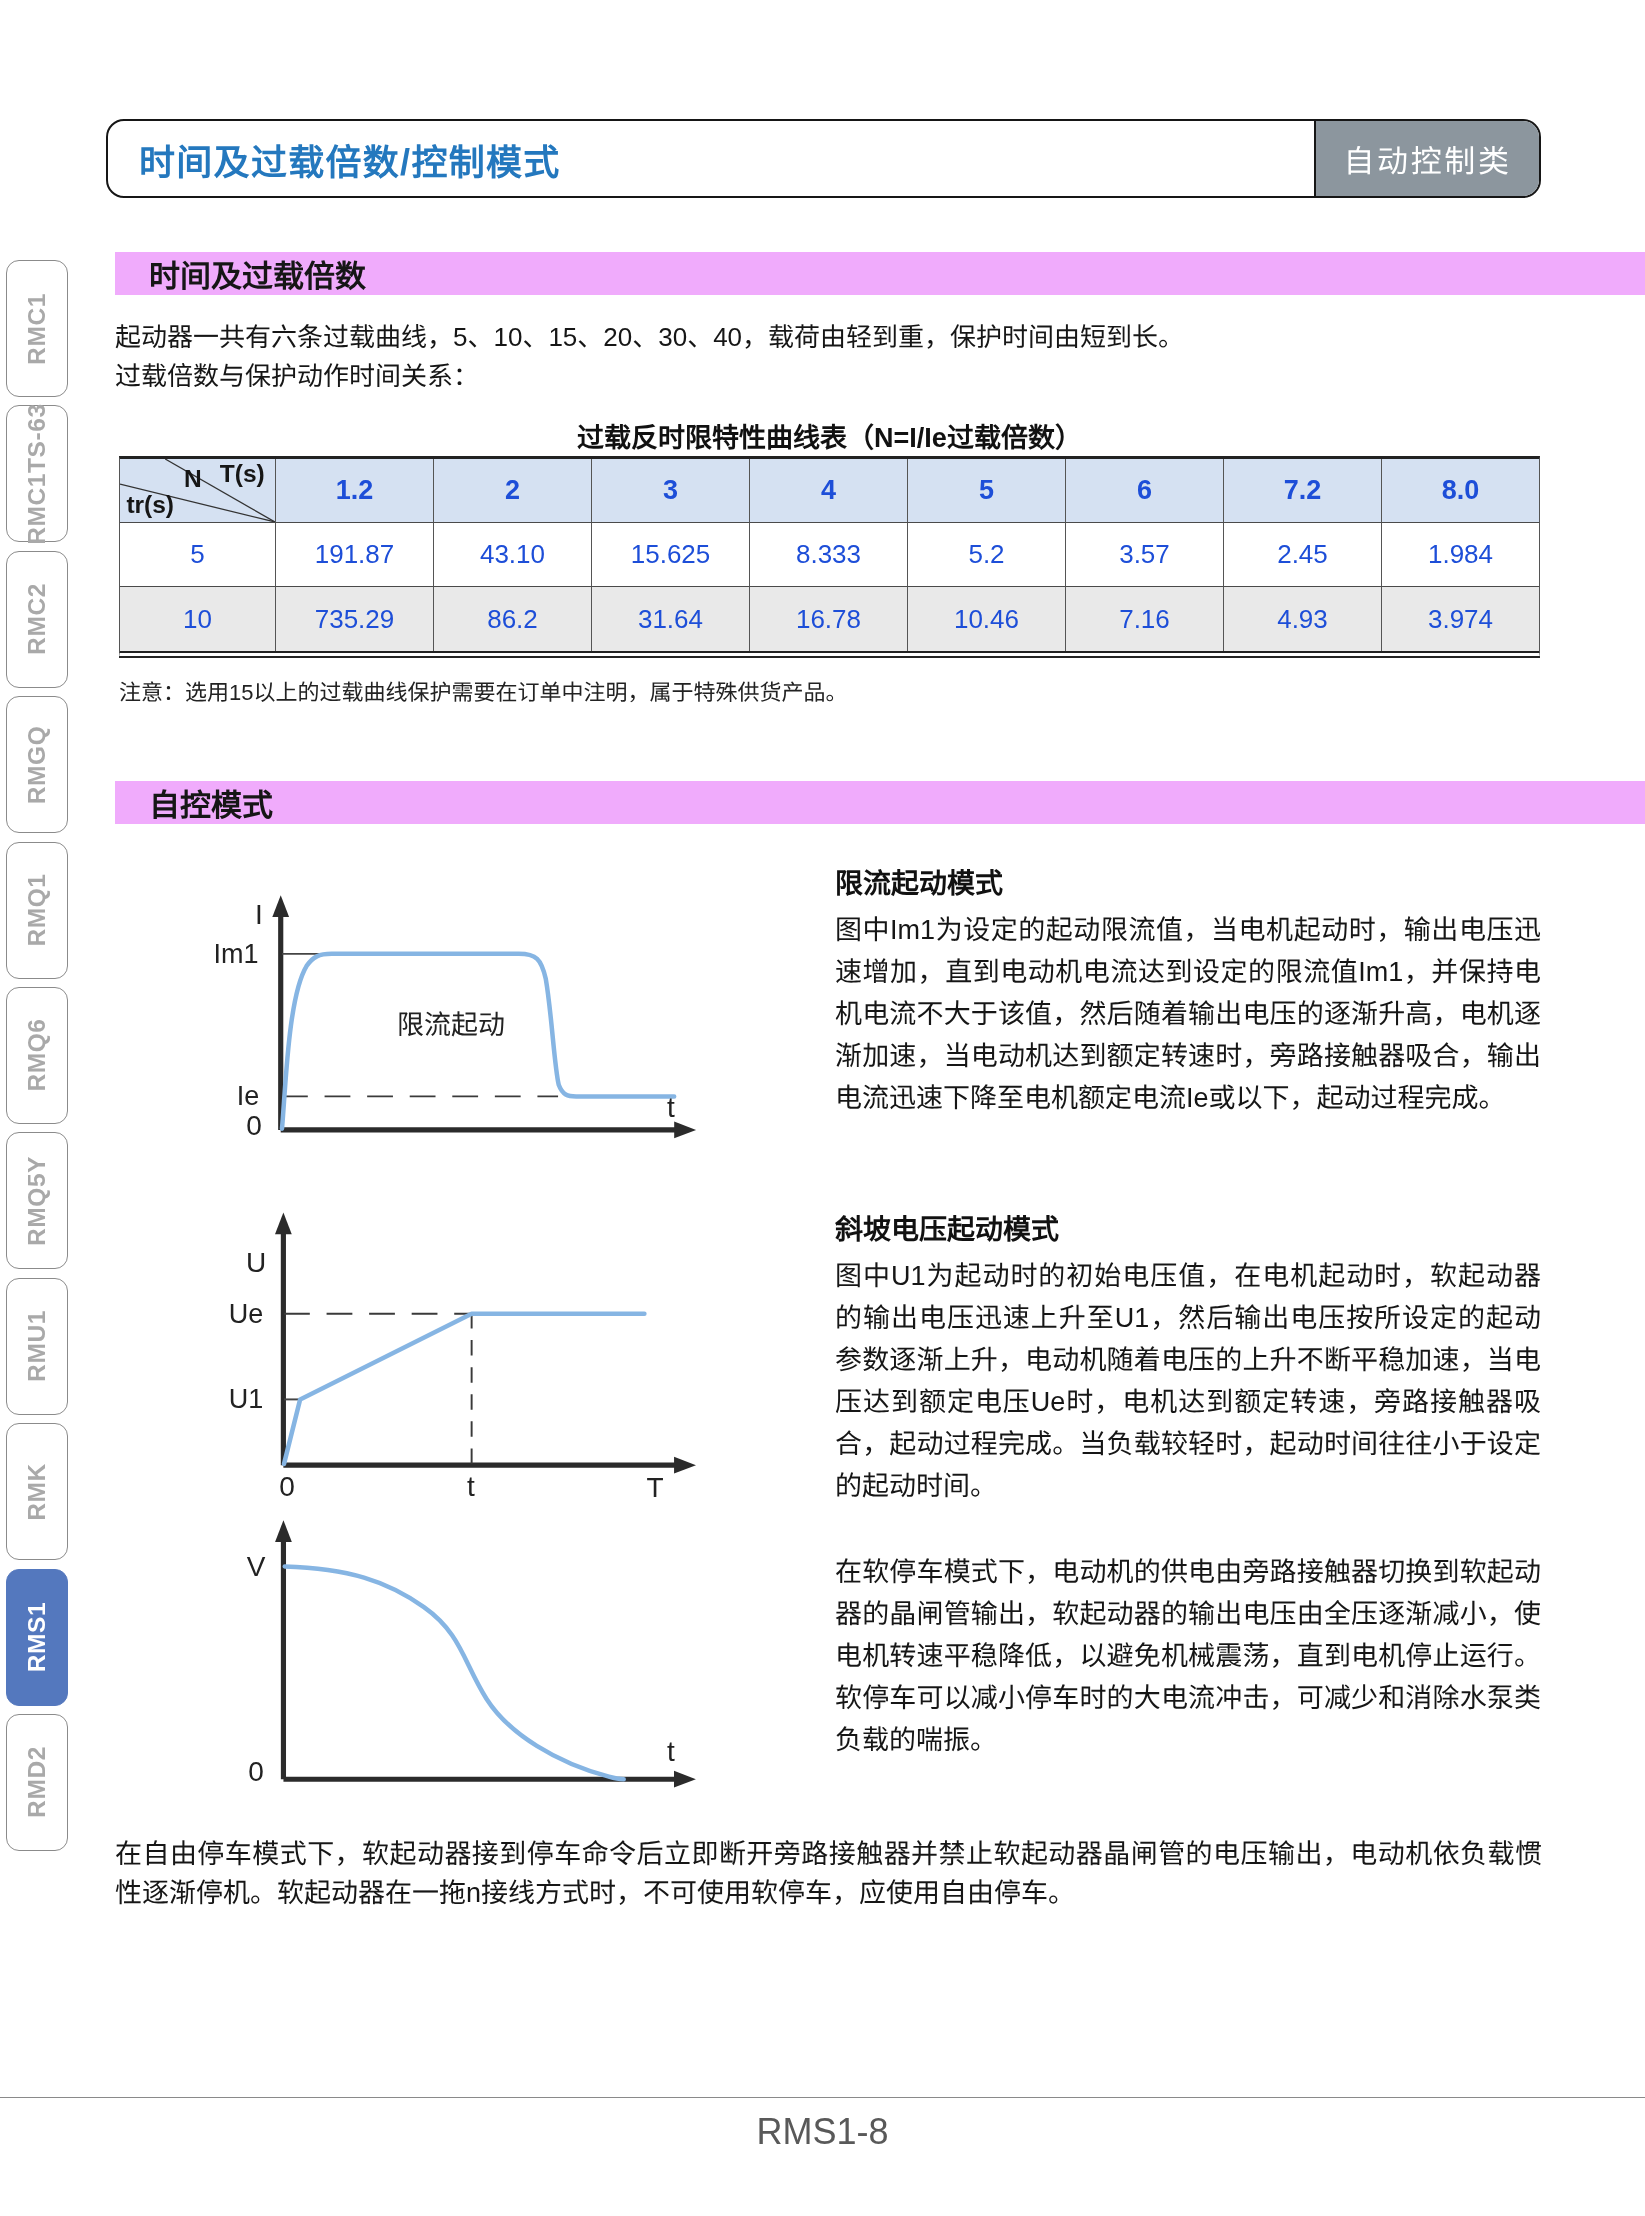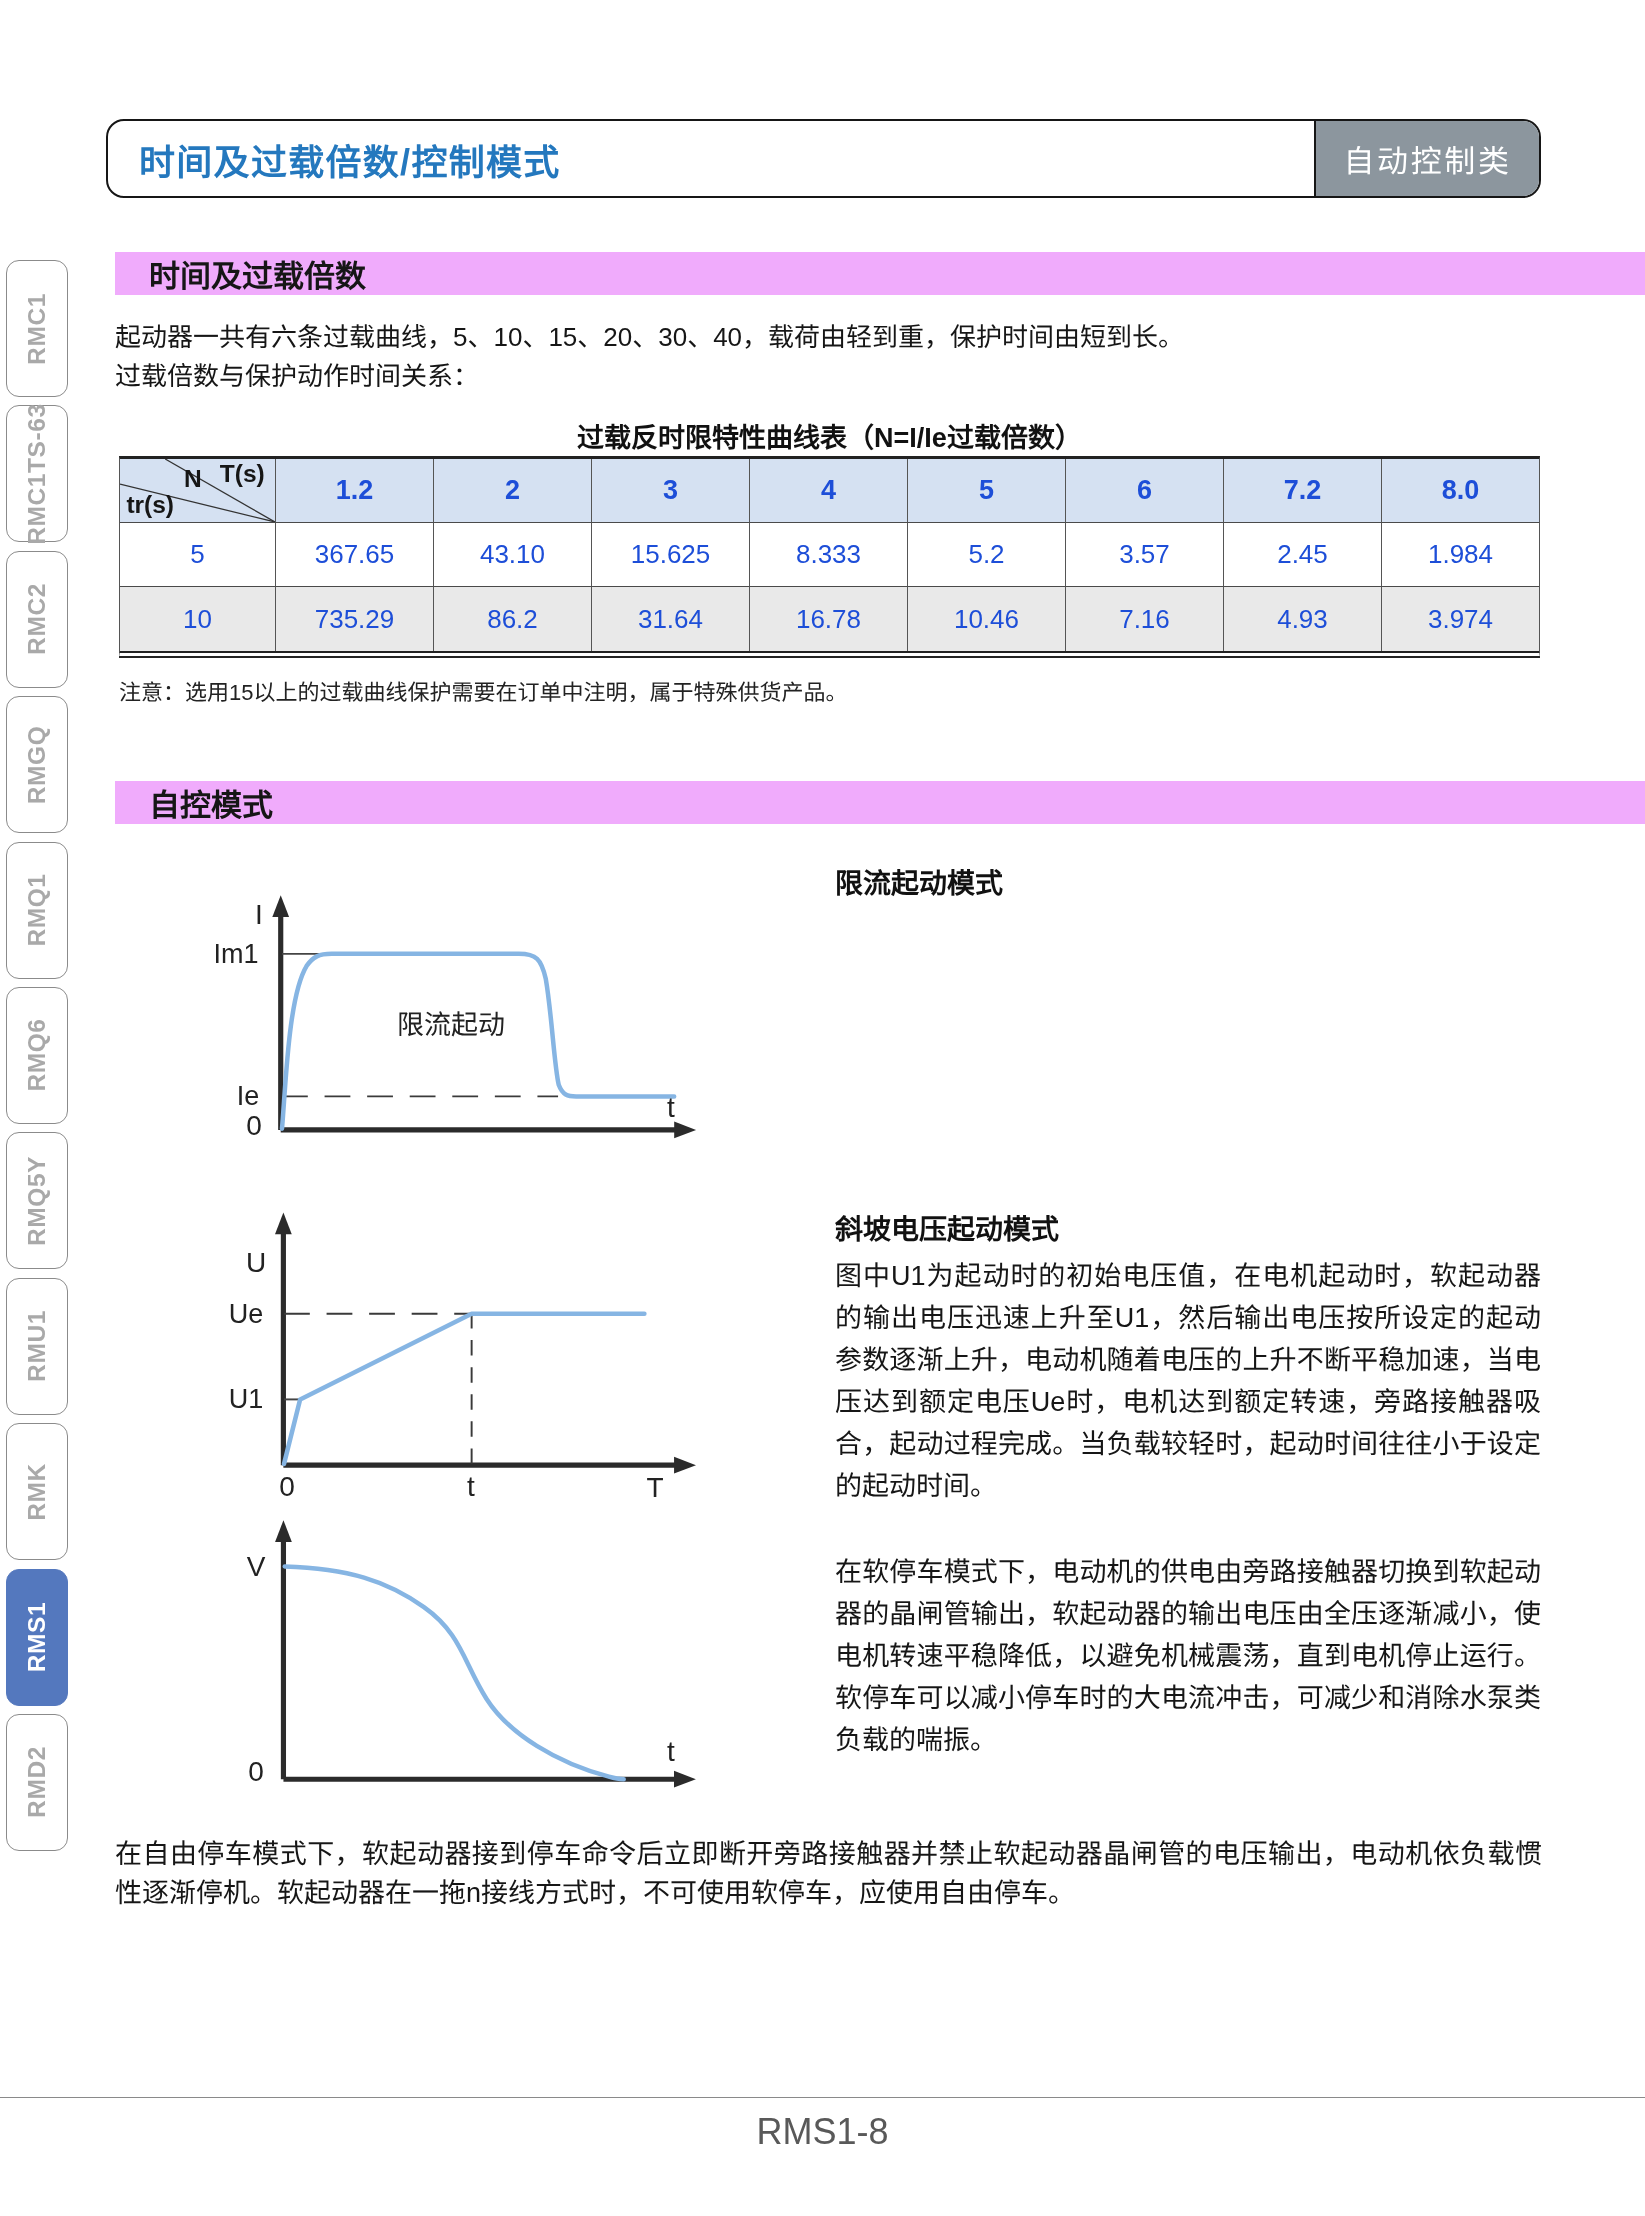--- a/index.html
+++ b/index.html
@@ -158,21 +158,21 @@
     </div>
   <div class="oc h">1.2</div>
       <div class="oc h">2</div>
       <div class="oc h">3</div>
       <div class="oc h">4</div>
       <div class="oc h">5</div>
       <div class="oc h">6</div>
       <div class="oc h">7.2</div>
       <div class="oc h">8.0</div>
       <div class="oc first r1">5</div>
-      <div class="oc r1">367.65</div>
+      <div class="oc r1">191.87</div>
       <div class="oc r1">43.10</div>
       <div class="oc r1">15.625</div>
       <div class="oc r1">8.333</div>
       <div class="oc r1">5.2</div>
       <div class="oc r1">3.57</div>
       <div class="oc r1">2.45</div>
       <div class="oc r1">1.984</div>
       <div class="oc first alt">10</div>
       <div class="oc alt">735.29</div>
       <div class="oc alt">86.2</div>
@@ -235,20 +235,21 @@
       <polygon class="arrow" points="780,410 746,397 746,423"></polygon>
       <path class="curve" d="M142,80 C240,83 300,102 358,143 C416,184 420,230 455,285 C490,340 565,385 645,406 C655,409 662,410 668,410"></path>
     </svg>
     <span class="lab" style="left:63px;top:52px;">V</span>
     <span class="lab" style="left:63px;top:257px;">0</span>
     <span class="lab" style="left:478px;top:237px;">t</span>
   </div>
 
   <div class="mode" id="mode1">
     <h3>限流起动模式</h3>
+    <p>图中Im1为设定的起动限流值，当电机起动时，输出电压迅速增加，直到电动机电流达到设定的限流值Im1，并保持电机电流不大于该值，然后随着输出电压的逐渐升高，电机逐渐加速，当电动机达到额定转速时，旁路接触器吸合，输出电流迅速下降至电机额定电流Ie或以下，起动过程完成。</p>
   </div>
   <div class="mode" id="mode2">
     <h3>斜坡电压起动模式</h3>
     <p>图中U1为起动时的初始电压值，在电机起动时，软起动器的输出电压迅速上升至U1，然后输出电压按所设定的起动参数逐渐上升，电动机随着电压的上升不断平稳加速，当电压达到额定电压Ue时，电机达到额定转速，旁路接触器吸合，起动过程完成。当负载较轻时，起动时间往往小于设定的起动时间。</p>
   </div>
   <div class="mode" id="mode3">
     <p>在软停车模式下，电动机的供电由旁路接触器切换到软起动器的晶闸管输出，软起动器的输出电压由全压逐渐减小，使电机转速平稳降低，以避免机械震荡，直到电机停止运行。软停车可以减小停车时的大电流冲击，可减少和消除水泵类负载的喘振。</p>
   </div>
 
   <div class="freestop">

